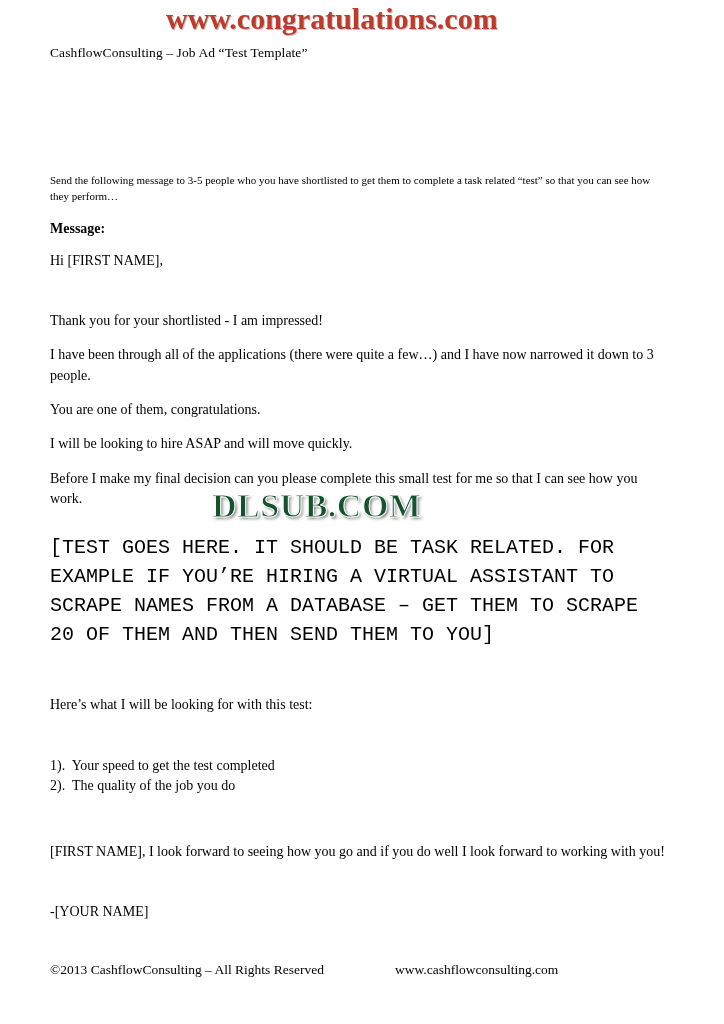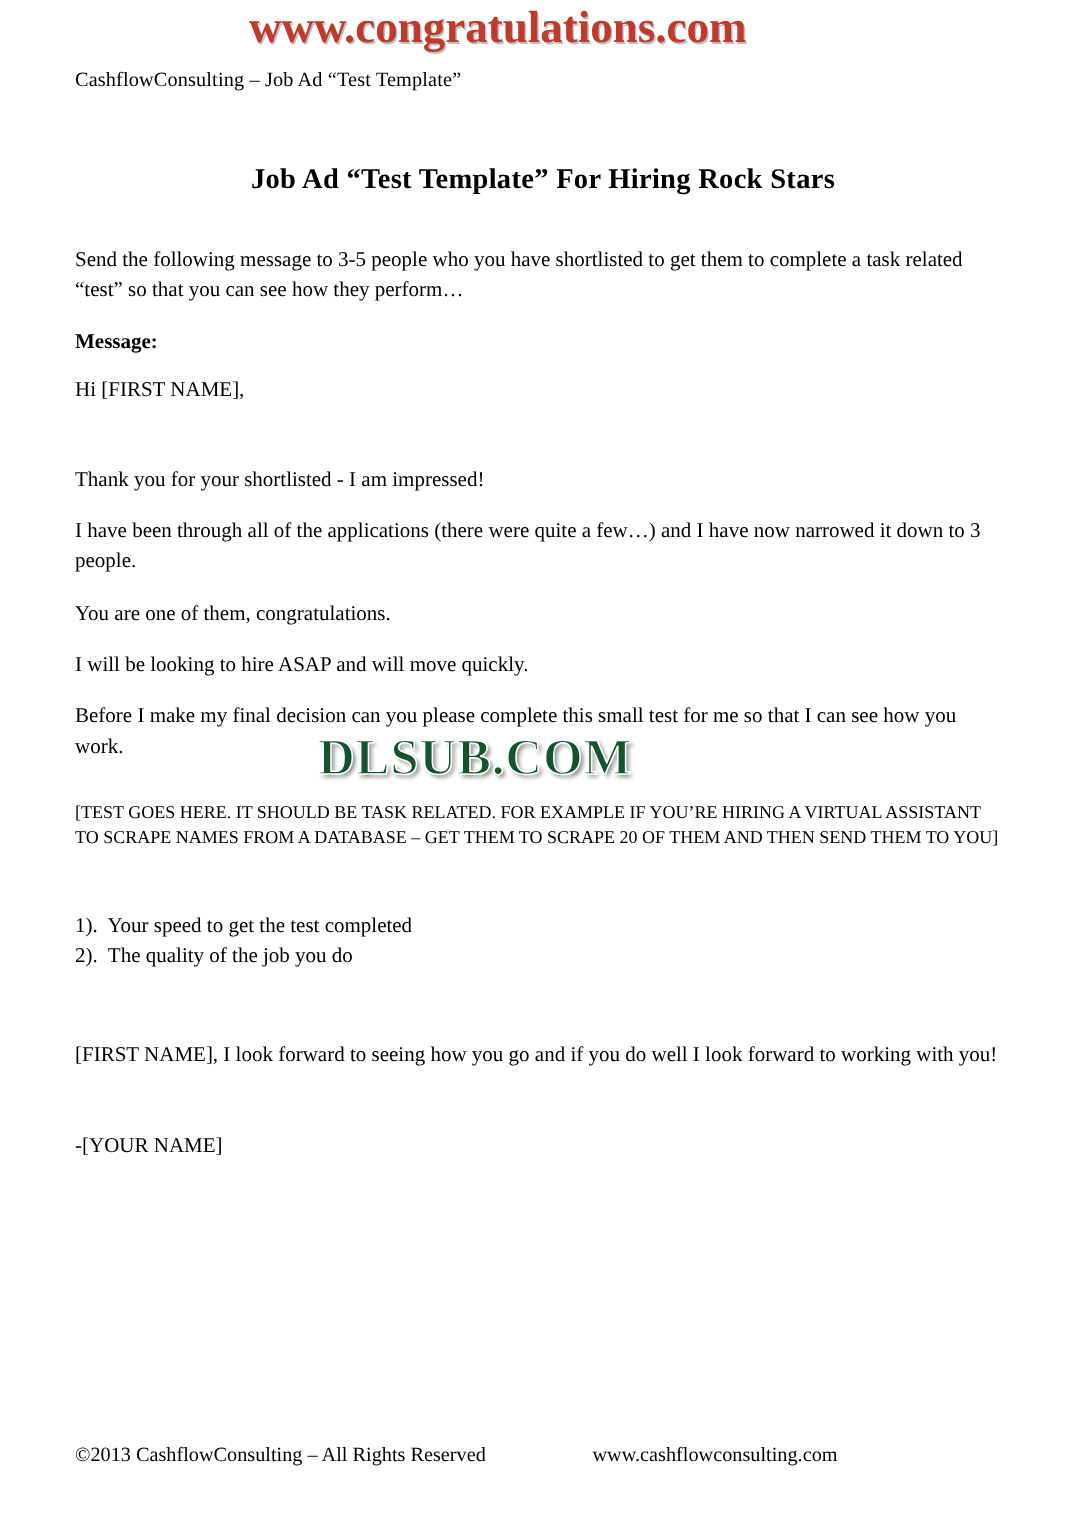--- a/index.html
+++ b/index.html
@@ -33,46 +33,47 @@
     letter-spacing: 0.1px;
   }
   .doc-title {
     text-align: center;
     font-weight: bold;
     font-size: 19px;
     margin-top: 48px;
     letter-spacing: 0.2px;
   }
   .intro {
-    font-size: 14px;
+    font-size: 11px;
     line-height: 1.45;
-    margin-top: 33px;
+    margin-top: 112px;
     width: 614px;
   }
   .message-label {
     font-size: 14px;
     font-weight: bold;
     margin-top: 16px;
   }
   .para {
     font-size: 14px;
     line-height: 1.45;
     width: 618px;
   }
   .para.gap-lg {
     margin-top: 40px;
   }
   .para.gap-xl {
     margin-top: 46px;
   }
   .caps-block {
-    font-size: 12px;
+    font-size: 20px;
     line-height: 1.45;
     margin-top: 24px;
     width: 618px;
+    font-family: Liberation Mono, monospace;
   }
   .list-block {
     font-size: 14px;
     line-height: 1.45;
     margin-top: 40px;
     font-family: Liberation Serif, serif;
   }
   .list-block div {
     white-space: pre;
   }
@@ -140,41 +141,41 @@
 </style>
 </head>
 <body>
 
 <div class="page">
 
   <div class="doc-body">
 
     <div class="header-line">CashflowConsulting – Job Ad “Test Template”</div>
 
-    <h1 class="doc-title">Job Ad “Test Template” For Hiring Rock Stars</h1>
 
     <p class="intro">Send the following message to 3-5 people who you have shortlisted to get them to complete a task related “test” so that you can see how they perform…</p>
 
     <p class="message-label">Message:</p>
 
     <p class="para">Hi [FIRST NAME],</p>
 
     <p class="para gap-lg">Thank you for your shortlisted - I am impressed!</p>
 
     <p class="para">I have been through all of the applications (there were quite a few…) and I have now narrowed it down to 3 people.</p>
 
     <p class="para">You are one of them, congratulations.</p>
 
     <p class="para">I will be looking to hire ASAP and will move quickly.</p>
 
     <p class="para">Before I make my final decision can you please complete this small test for me so that I can see how you work.</p>
 
 
     <p class="caps-block">[TEST GOES HERE.  IT SHOULD BE TASK RELATED.  FOR EXAMPLE IF YOU’RE HIRING A VIRTUAL ASSISTANT TO SCRAPE NAMES FROM A DATABASE – GET THEM TO SCRAPE 20 OF THEM AND THEN SEND THEM TO YOU]</p>
 
+    <p class="para gap-xl">Here’s what I will be looking for with this test:</p>
 
     <div class="list-block">
       <div>1).  Your speed to get the test completed</div>
       <div>2).  The quality of the job you do</div>
     </div>
 
     <p class="para gap-xl">[FIRST NAME], I look forward to seeing how you go and if you do well I look forward to working with you!</p>
 
     <p class="para gap-lg">-[YOUR NAME]</p>
 

